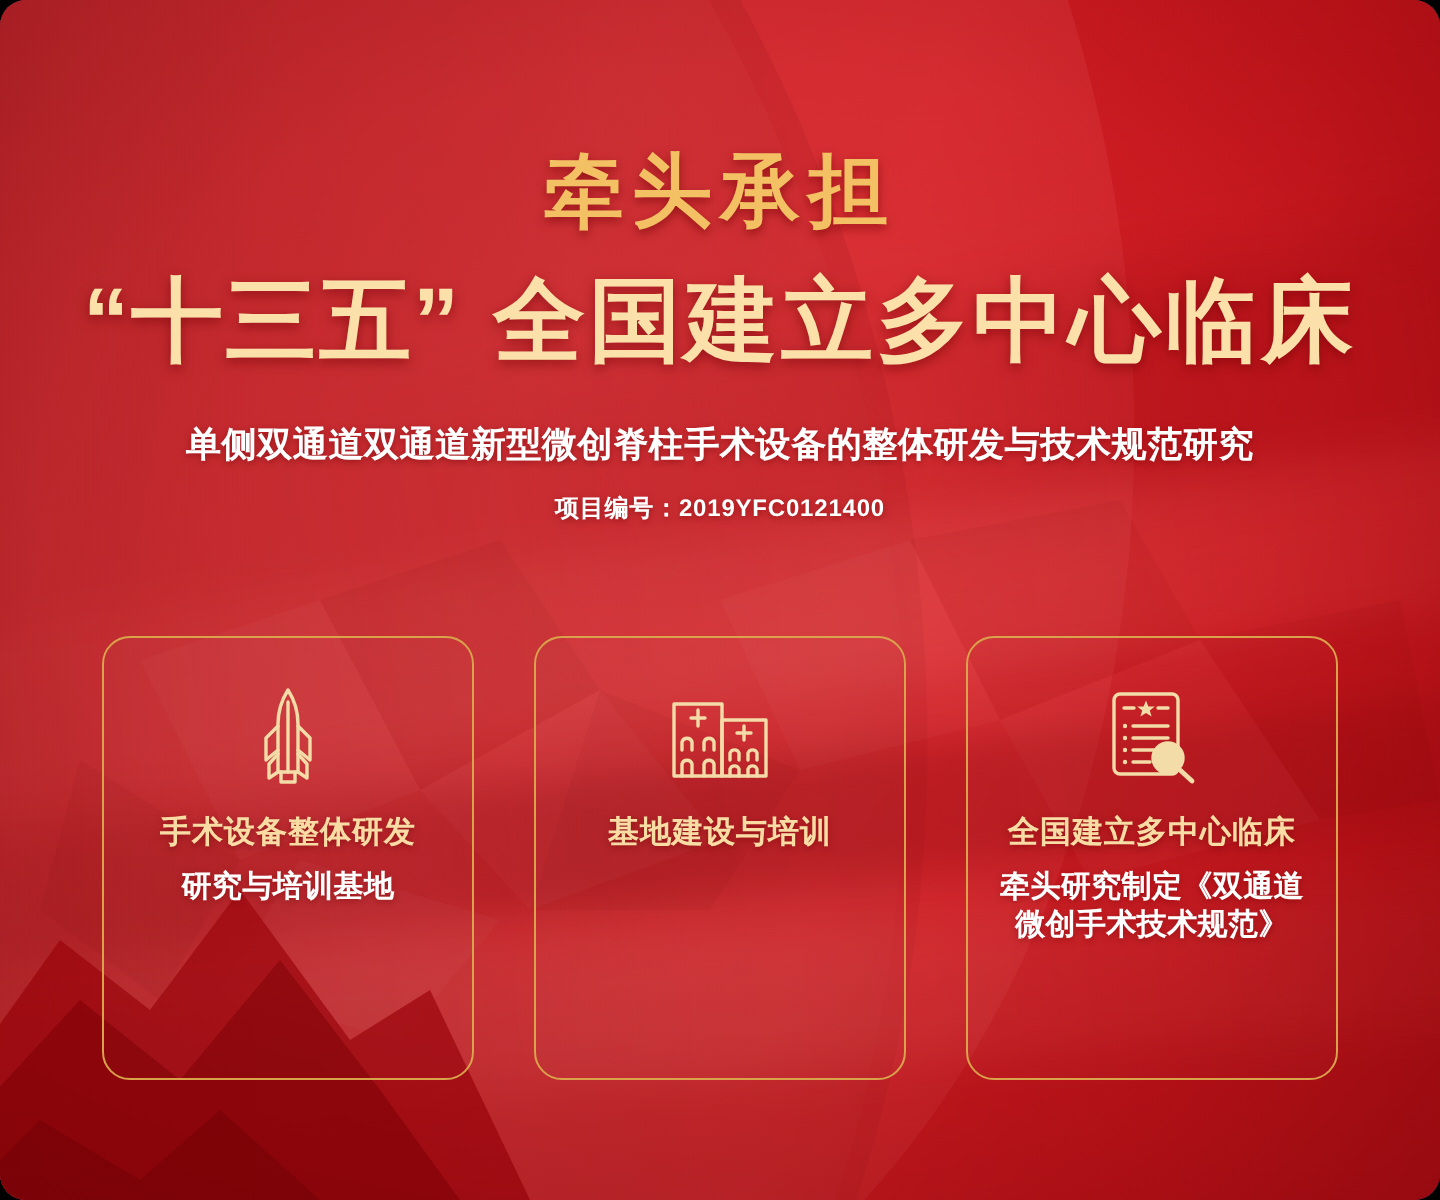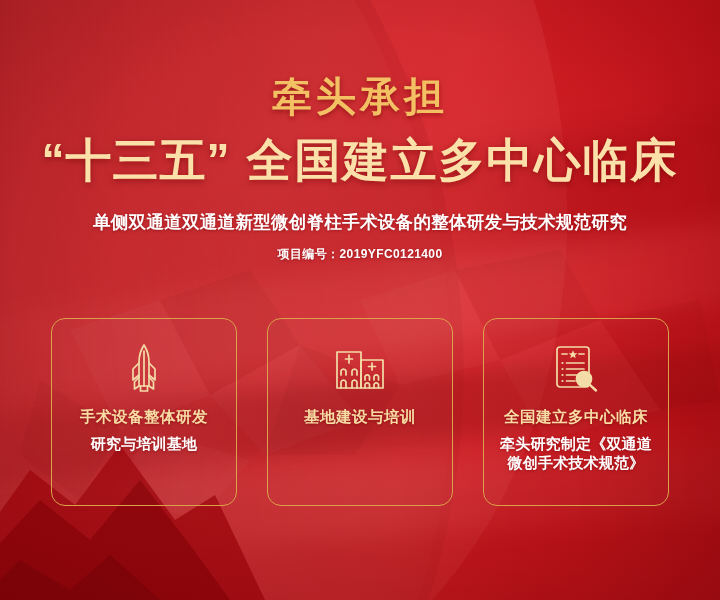--- a/index.html
+++ b/index.html
@@ -11,20 +11,21 @@
   body {
     font-family: "Liberation Sans", "DejaVu Sans", sans-serif;
   }
 
   #poster {
     position: relative;
     width: 720px;
     height: 600px;
     overflow: hidden;
     background: #0c4a6e;
+    border-radius: 13px;
   }
 
   
   .bg-layer {
     position: absolute;
     inset: 0;
     pointer-events: none;
   }
 
   .bg-base {
@@ -176,21 +177,21 @@
     top: 318px;
     left: 51px;
     width: 618px;
     height: 182px;
     display: flex;
     justify-content: space-between;
   }
   .card {
     position: relative;
     width: 186px;
-    height: 188px;
+    height: 222px;
     border: 1px solid #D9A24B;
     border-radius: 14px;
     box-sizing: border-box;
     background: rgba(255,255,255,0.015);
     display: flex;
     flex-direction: column;
     align-items: center;
   }
   .card-icon {
     margin-top: 24px;

